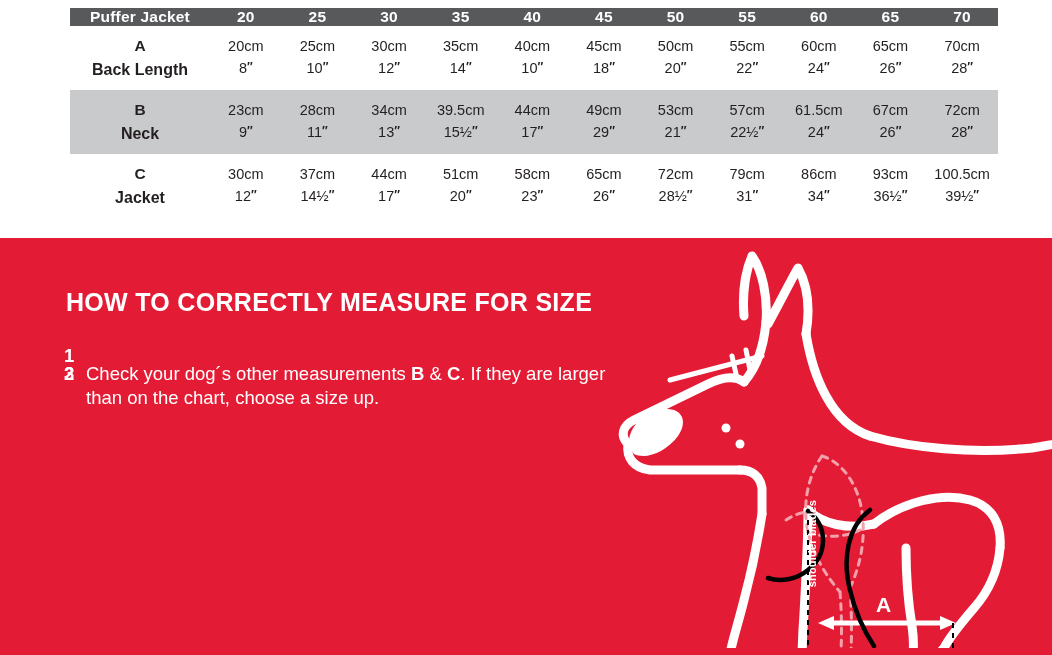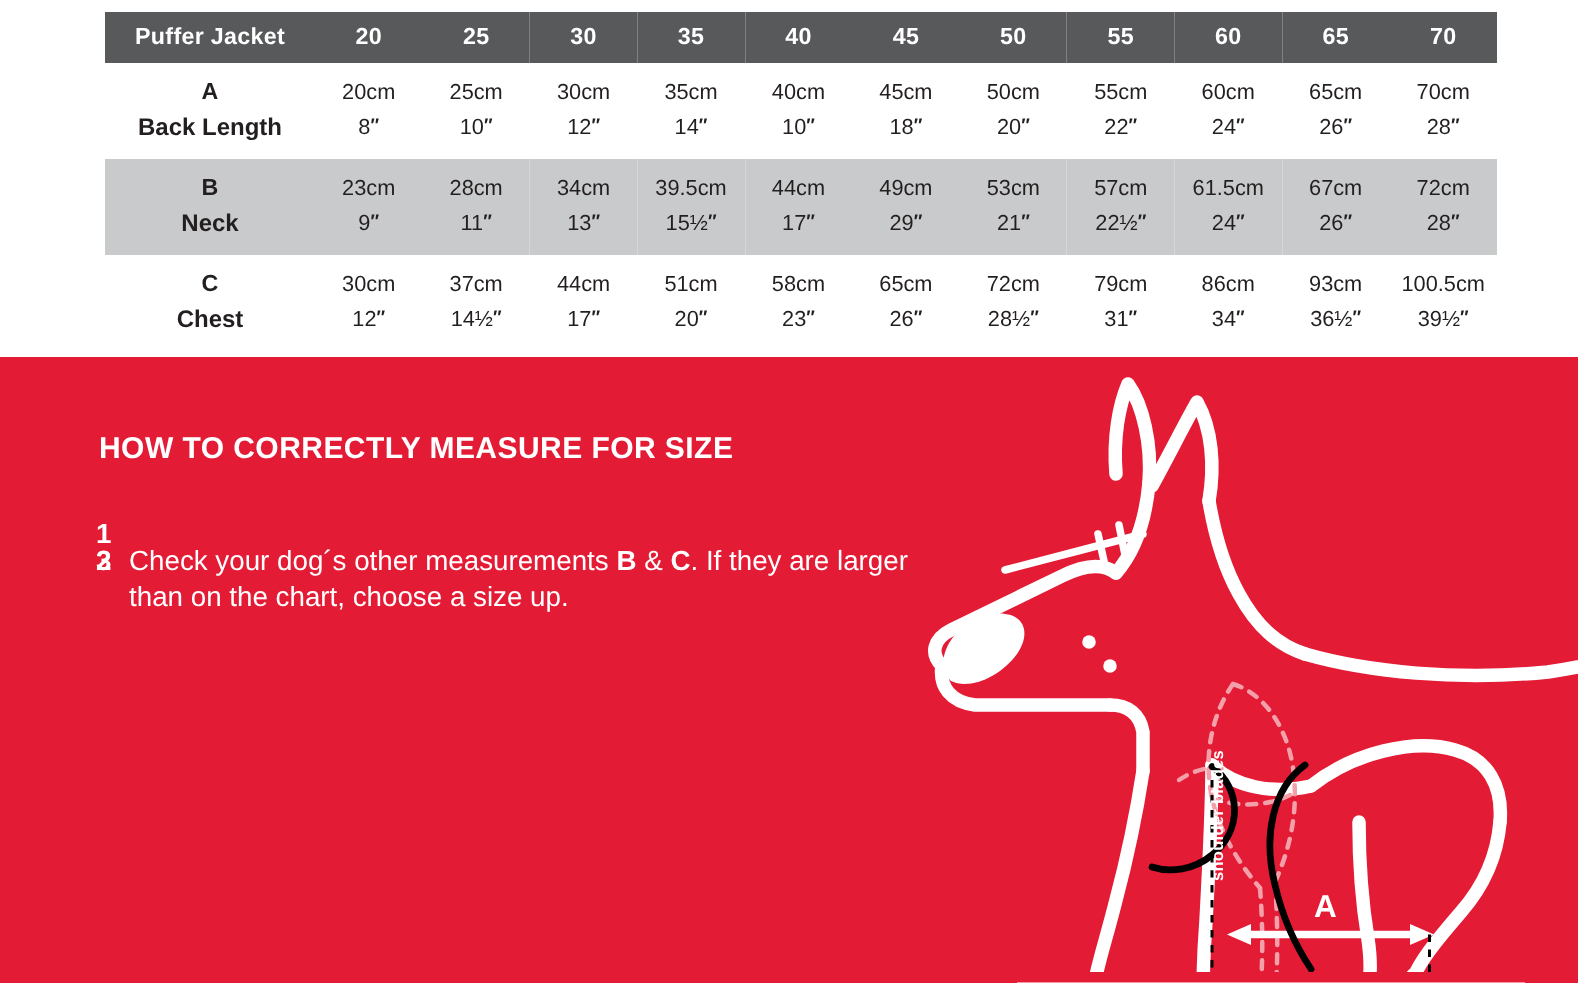--- a/index.html
+++ b/index.html
@@ -23,21 +23,21 @@
     width: 928px;
     border-collapse: collapse;
     table-layout: fixed;
   }
   table.size-table th, table.size-table td {
     text-align: center;
     vertical-align: middle;
     padding: 0;
   }
   
-  thead tr { background: #58595b; height: 34px; }
+  thead tr { background: #58595b; height: 18px; }
   thead th {
     color: #ffffff;
     font-size: 15.5px;
     font-weight: bold;
     letter-spacing: .2px;
   }
   thead th.corner {
     width: 140px;
     text-align: center;
     font-size: 15.5px;
@@ -67,21 +67,21 @@
   
   #red-panel {
     position: absolute; left: 0; top: 238px;
     width: 1052px; height: 417px;
     background: #e41b35;
     overflow: hidden;
   }
   #headline {
     position: absolute; left: 66px; top: 50px;
     color: #ffffff;
-    font-size: 20px;
+    font-size: 25px;
     font-weight: bold;
     letter-spacing: .3px;
     white-space: nowrap;
   }
   ol#steps {
     position: absolute; left: 64px; top: 106px;
     width: 560px;
     list-style: none;
   }
   ol#steps li {
@@ -243,21 +243,21 @@
               <span class="inch"><span>26</span><span class="inch-mark">″</span></span>
             </td>
             <td class="cell">
               <span class="cm">72cm</span>
               <span class="inch"><span>28</span><span class="inch-mark">″</span></span>
             </td>
           </tr>
           <tr>
             <td class="rowlabel">
               <span class="letter">C</span>
-              <span class="name">Chest</span>
+              <span class="name">Jacket</span>
             </td>
             <td class="cell">
               <span class="cm">30cm</span>
               <span class="inch"><span>12</span><span class="inch-mark">″</span></span>
             </td>
             <td class="cell">
               <span class="cm">37cm</span>
               <span class="inch"><span>14½</span><span class="inch-mark">″</span></span>
             </td>
             <td class="cell">

